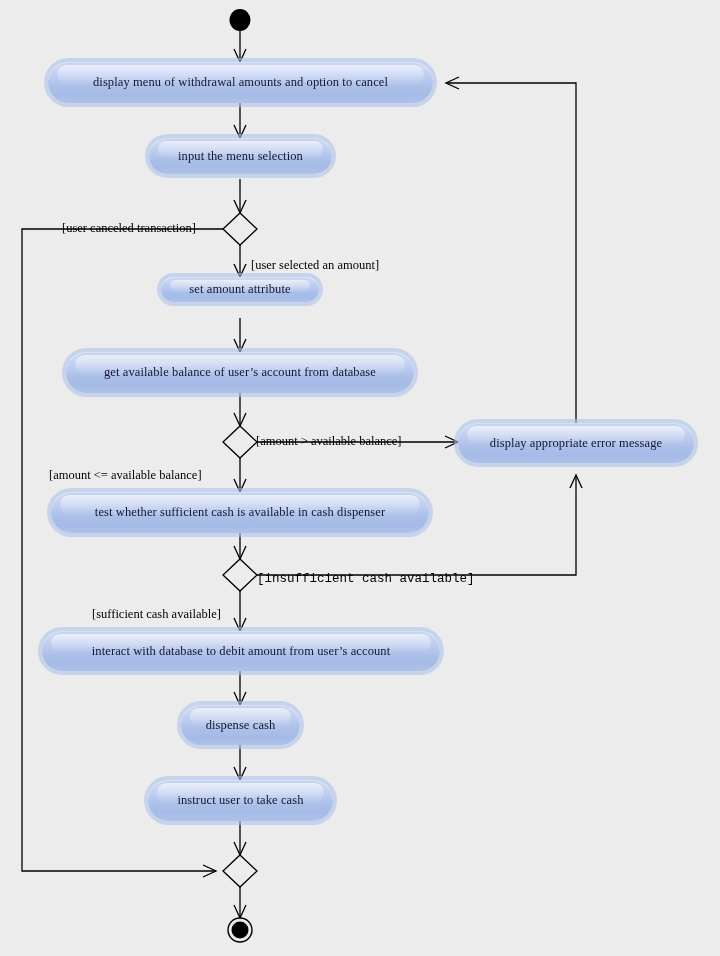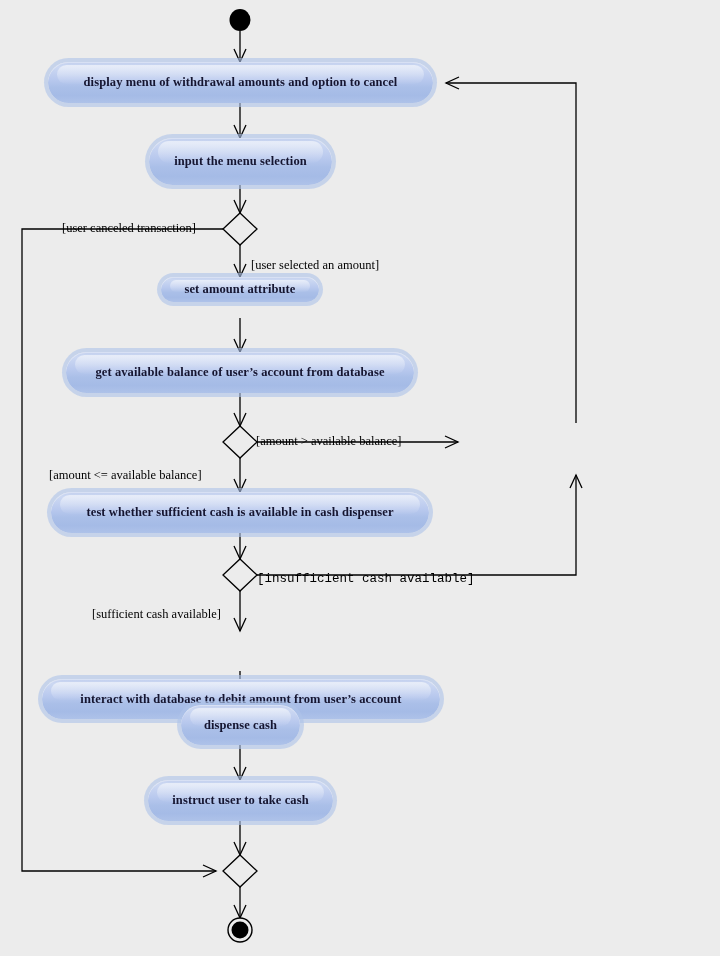--- a/index.html
+++ b/index.html
@@ -37,21 +37,20 @@
         #aabfe8 62%,
         #a5bbe6 82%,
         #aec2e9 100%);
     box-shadow:
       0 0 0 4px rgba(174,195,233,0.62),
       0 1px 0 0 rgba(255,255,255,0.35) inset;
     display: flex;
     align-items: center;
     justify-content: center;
     z-index: 3;
-    font-weight: bold;
   }
   .action-node .inner-sheen {
     position: absolute;
     left: 9px;
     right: 9px;
     top: 3px;
     height: 46%;
     border-radius: 999px;
     background: linear-gradient(to bottom, rgba(255,255,255,0.55), rgba(255,255,255,0.02));
     pointer-events: none;
@@ -147,42 +146,46 @@
       <circle cx="240" cy="930" r="12" fill="#ececec" stroke="#000000" stroke-width="1.4"></circle>
       <circle cx="240" cy="930" r="8.5" fill="#000000" stroke="none"></circle>
     </g>
   </svg>
 
   <div class="action-node" style="left:48px; top:62px; width:385px; height:41px;">
     <span class="inner-sheen"></span>
     <span class="action-label">display menu of withdrawal amounts and option to cancel</span>
   </div>
 
-  <div class="action-node" style="left:149px; top:138px; width:183px; height:47px;text-align:right;">
+  <div class="action-node" style="left:149px; top:138px; width:183px; height:36px;text-align:right;">
     <span class="inner-sheen"></span>
     <span class="action-label">input the menu selection</span>
   </div>
 
   <div class="action-node" style="left:161px; top:277px; width:158px; height:25px;">
     <span class="inner-sheen"></span>
     <span class="action-label">set amount attribute</span>
   </div>
 
   <div class="action-node" style="left:66px; top:352px; width:348px; height:41px;">
     <span class="inner-sheen"></span>
     <span class="action-label">get available balance of user’s account from database</span>
   </div>
 
+  <div class="action-node" style="left:458px; top:423px; width:236px; height:40px;">
+    <span class="inner-sheen"></span>
+    <span class="action-label">display appropriate error message</span>
+  </div>
 
   <div class="action-node" style="left:51px; top:492px; width:378px; height:41px;">
     <span class="inner-sheen"></span>
     <span class="action-label">test whether sufficient cash is available in cash dispenser</span>
   </div>
 
-  <div class="action-node" style="left:42px; top:631px; width:398px; height:40px;margin-top:48px;">
+  <div class="action-node" style="left:42px; top:631px; width:398px; height:40px;">
     <span class="inner-sheen"></span>
     <span class="action-label">interact with database to debit amount from user’s account</span>
   </div>
 
   <div class="action-node" style="left:181px; top:705px; width:119px; height:40px;">
     <span class="inner-sheen"></span>
     <span class="action-label">dispense cash</span>
   </div>
 
   <div class="action-node" style="left:148px; top:780px; width:185px; height:41px;">

